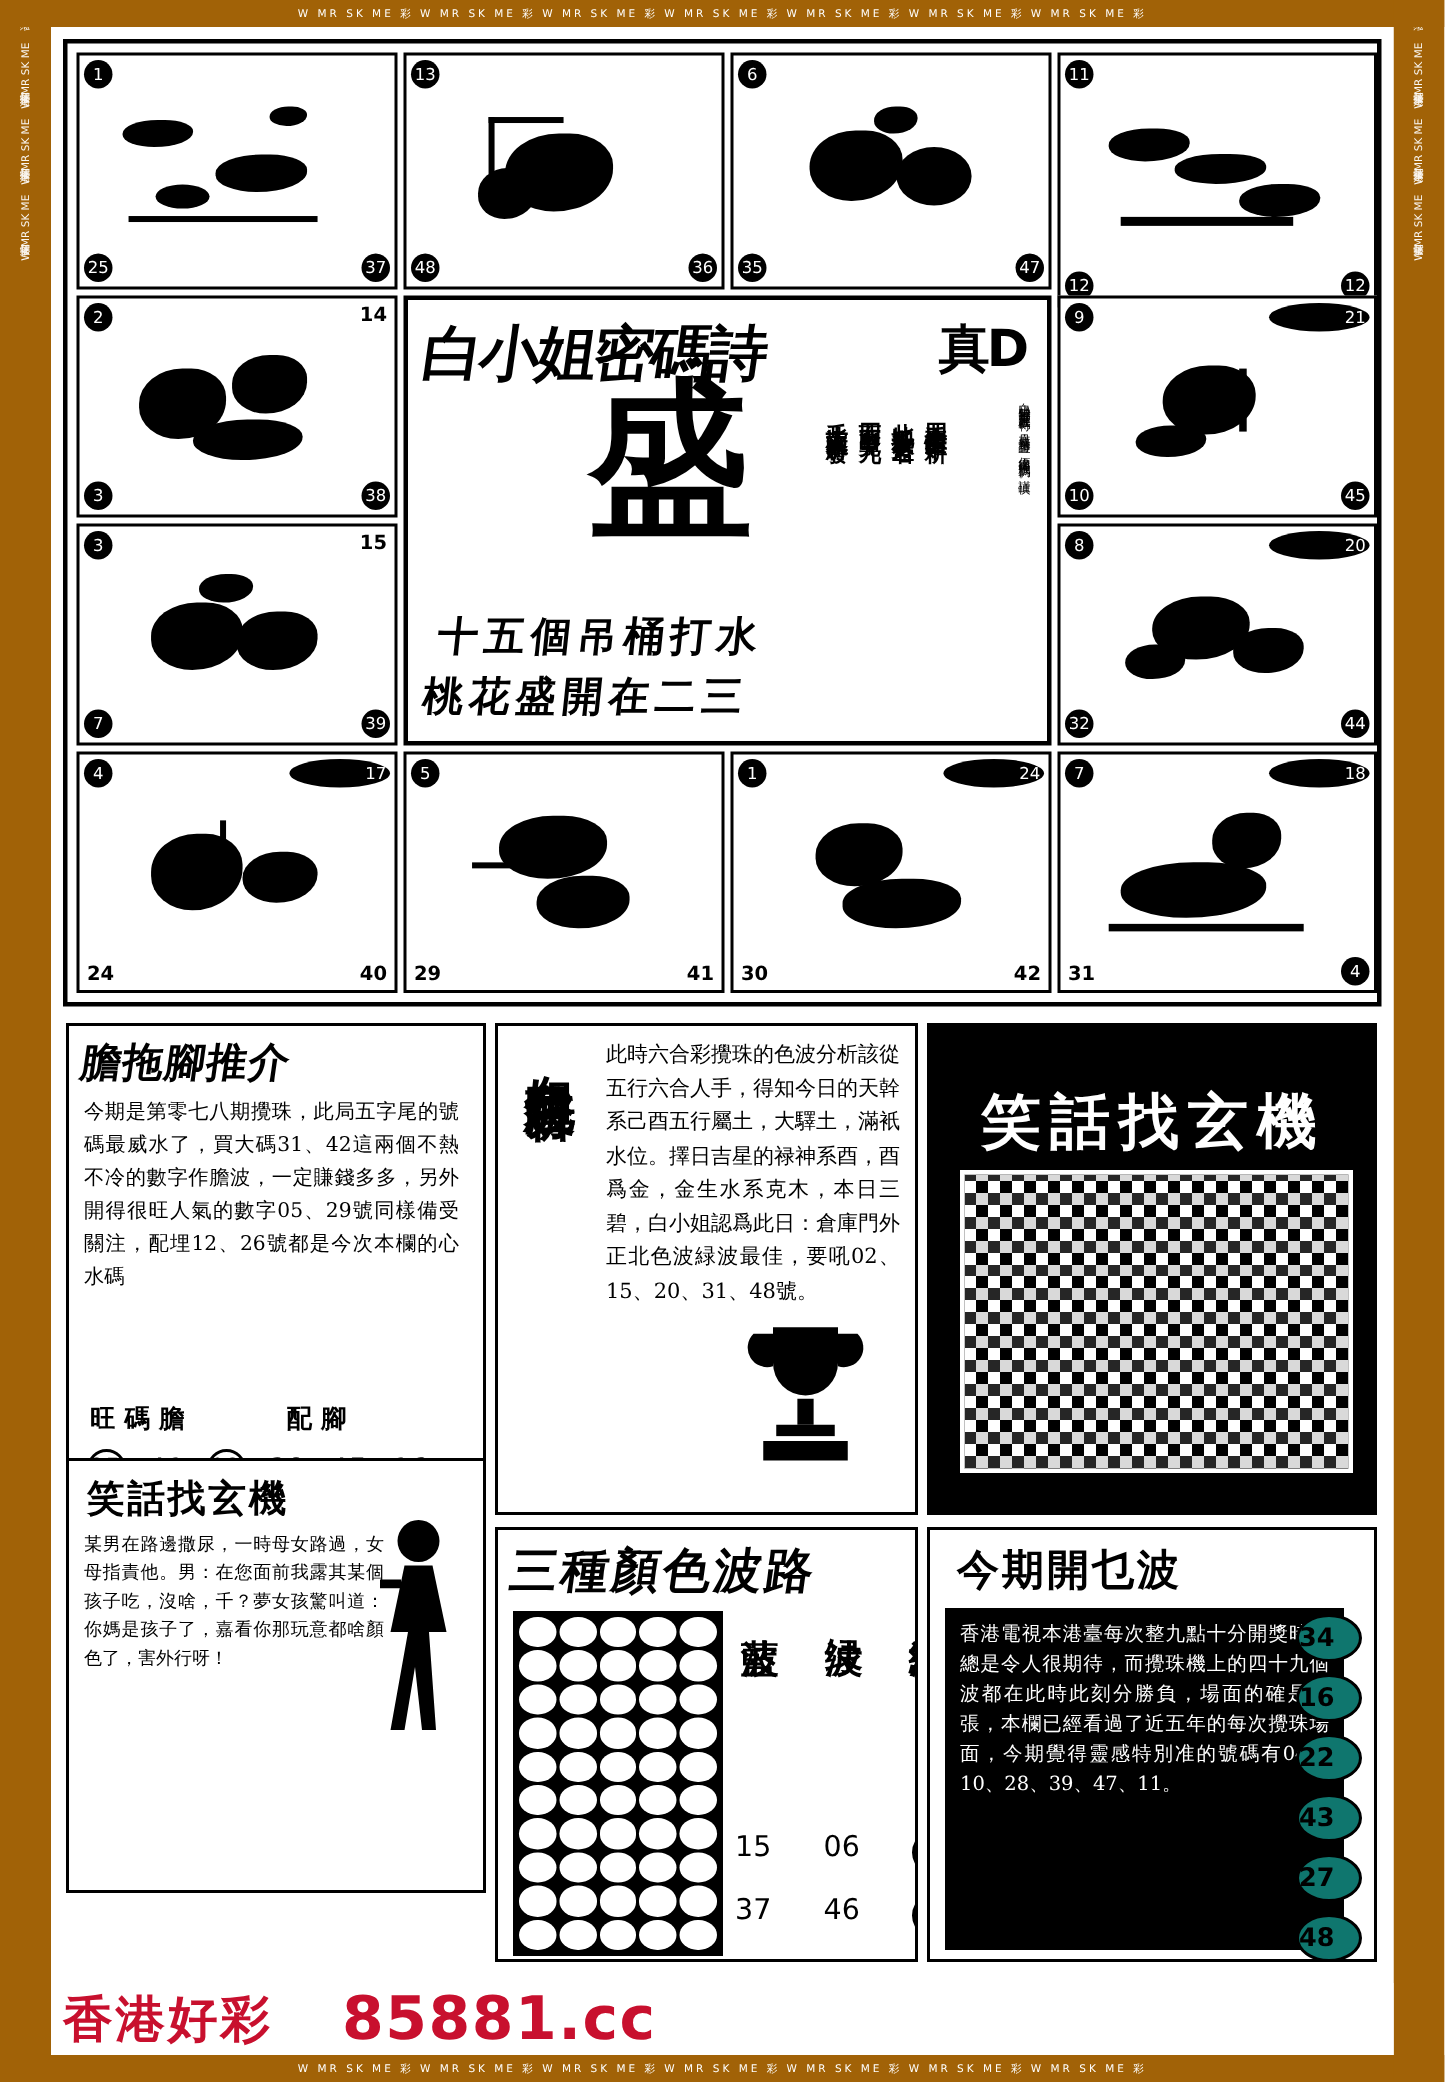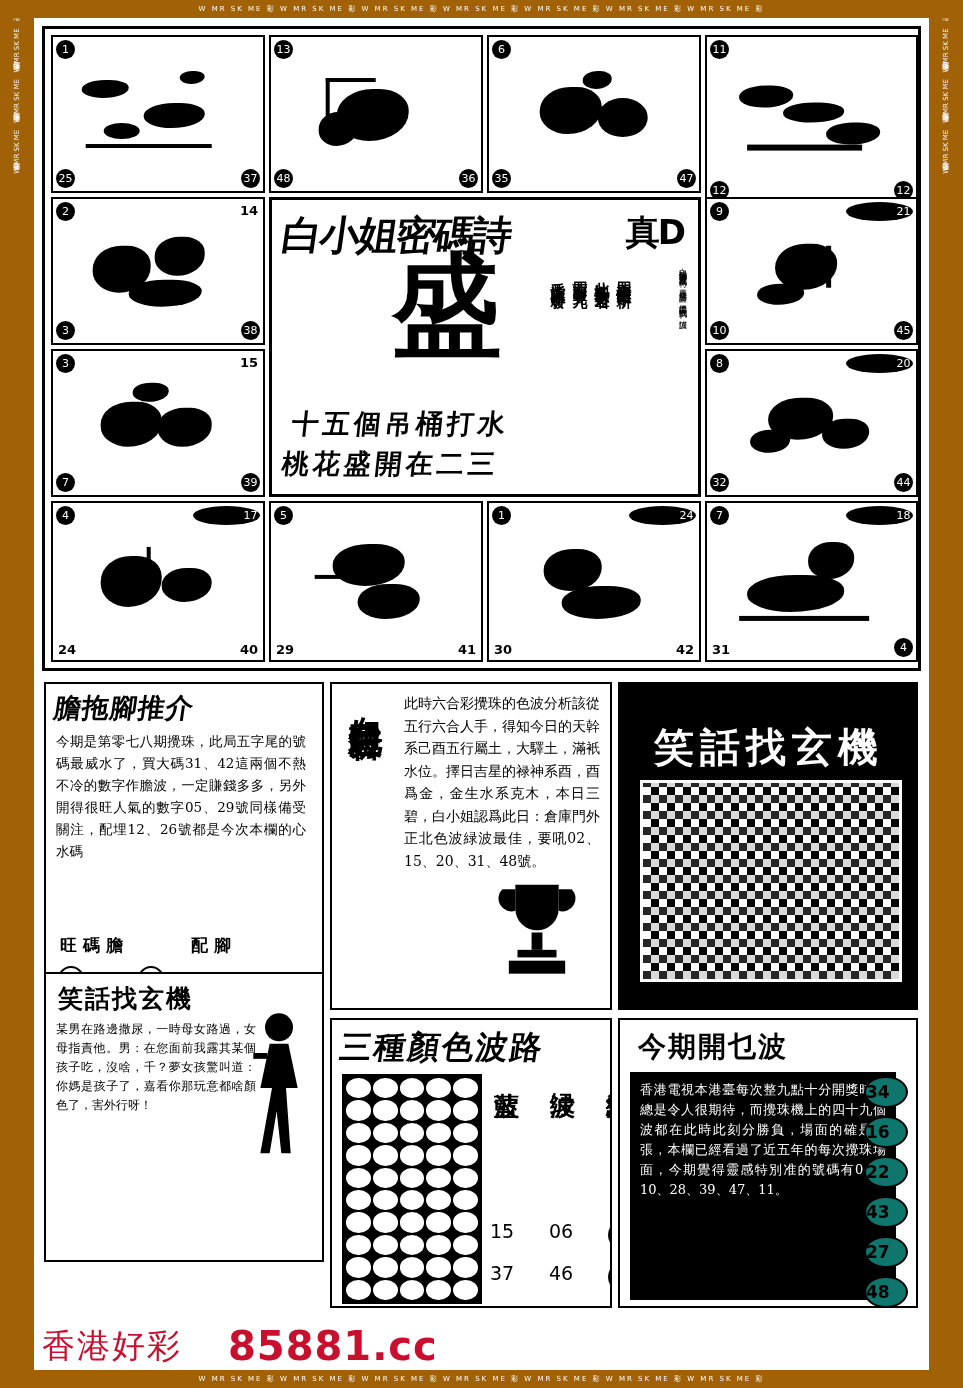--- a/index.html
+++ b/index.html
@@ -86,21 +86,21 @@
   .colnums div{display:flex;justify-content:space-between;margin-bottom:12px;}
   .ocirc{display:inline-block;width:26px;height:26px;border:2px solid #000;border-radius:50%;text-align:center;line-height:24px;font-size:15px;}
 
   .b6-title{position:absolute;left:18px;top:8px;font-size:28px;font-weight:bold;font-family:"DejaVu Serif",serif;letter-spacing:2px;}
   .b6-inner{position:absolute;left:10px;top:52px;width:266px;height:228px;background:#000;color:#fff;padding:8px 10px;box-sizing:border-box;font-size:13px;line-height:20px;text-align:justify;font-family:"DejaVu Serif",serif;}
   .b6-balls{position:absolute;right:6px;top:56px;width:46px;}
   .b6-ball{width:40px;height:28px;border-radius:50%;background:#0f766e;color:#000;font-size:17px;font-weight:bold;text-align:left;line-height:28px;margin-bottom:8px;border:2px solid #000;}
 
   
   .footer{position:absolute;left:34px;right:34px;bottom:18px;height:48px;background:#fff;display:flex;align-items:center;}
-  .f-left{font-size:33px;font-weight:normal;color:#c8102e;letter-spacing:2px;margin-left:8px;font-family:"DejaVu Serif",serif;}
+  .f-left{font-size:33px;font-weight:bold;color:#c8102e;letter-spacing:2px;margin-left:8px;font-family:"DejaVu Serif",serif;}
   .f-right{font-size:40px;font-weight:bold;color:#c8102e;margin-left:46px;font-family:"DejaVu Sans",sans-serif;letter-spacing:1px;}
 </style>
 </head>
 <body>
 
 <div class="page">
 
   <div class="edge edge-top">
     <div class="strip top">W MR SK ME 彩 W MR SK ME 彩 W MR SK ME 彩 W MR SK ME 彩 W MR SK ME 彩 W MR SK ME 彩 W MR SK ME 彩</div>
   </div>

